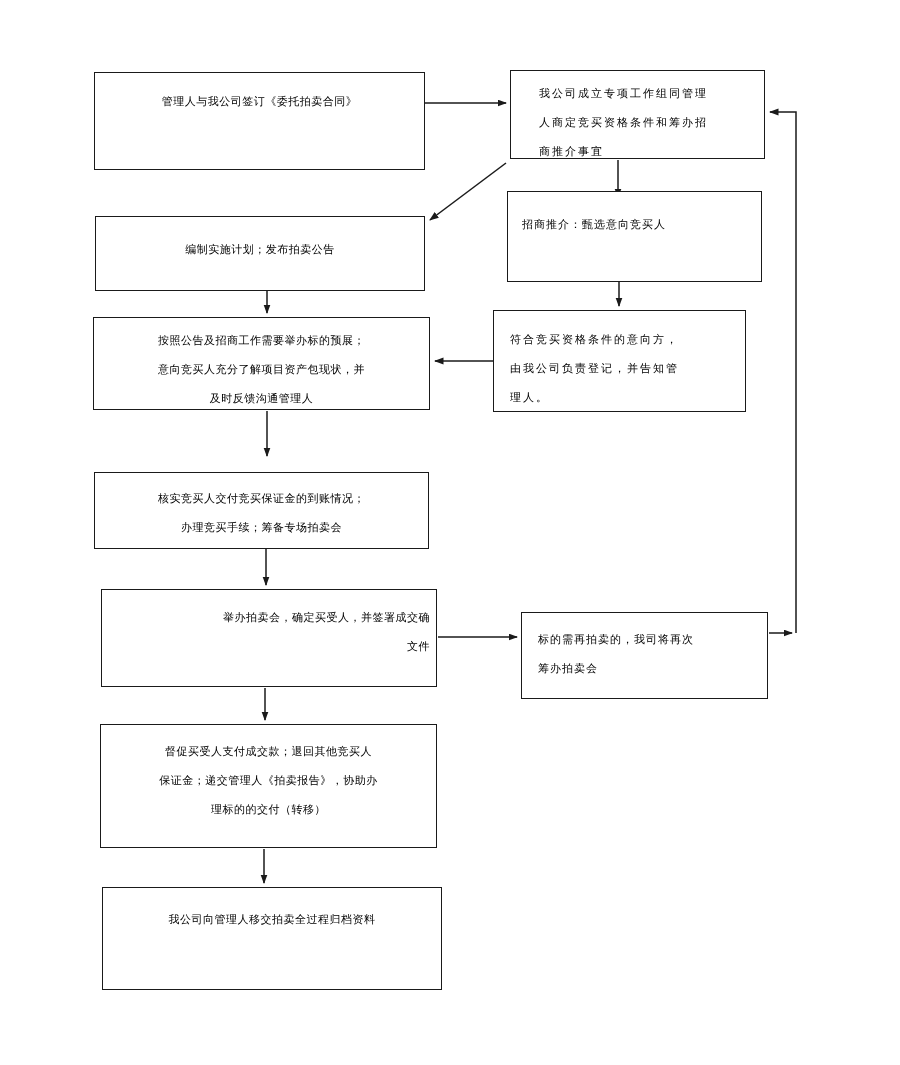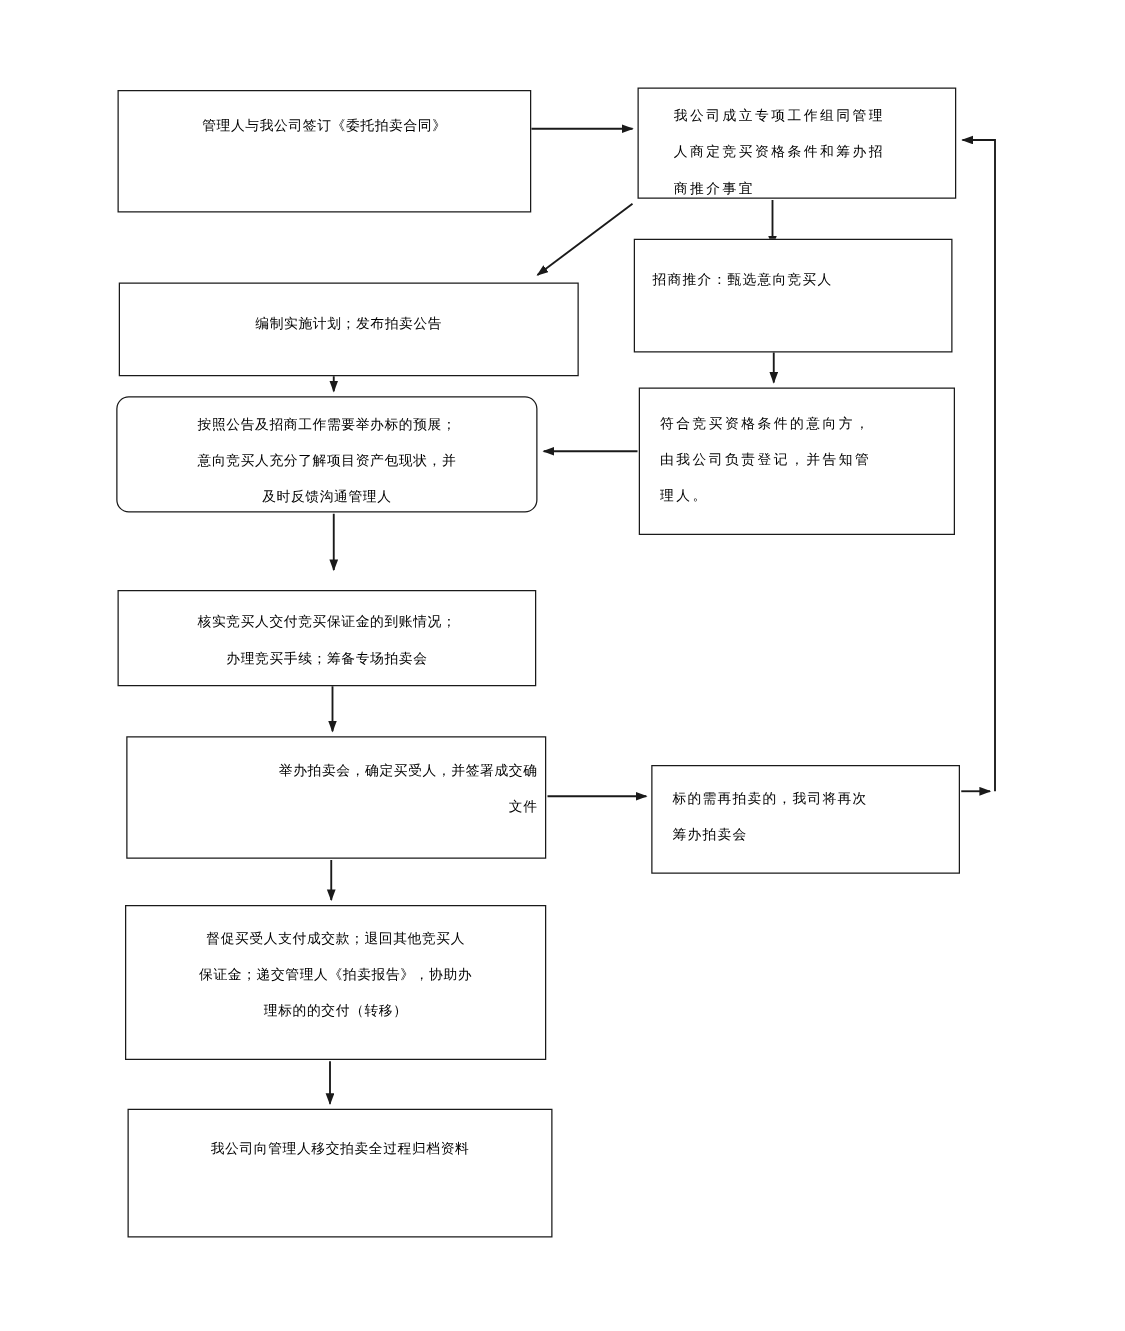--- a/index.html
+++ b/index.html
@@ -31,24 +31,24 @@
     line-height: 29px;
     white-space: pre-line;
     letter-spacing: 0.5px;
   }
   .align-center { text-align: center; }
   .align-left   { text-align: left; }
 
   
   .n1  { left: 94px;  top: 72px;  width: 331px; height: 98px;  padding: 14px 10px 0 10px; }
   .n2  { left: 510px; top: 70px;  width: 255px; height: 89px;  padding: 8px 10px 0 28px; letter-spacing: 2px; }
-  .n3  { left: 95px;  top: 226px; width: 368px; height: 75px;  padding: 18px 8px 0 8px; }
+  .n3  { left: 95px;  top: 216px; width: 330px; height: 75px;  padding: 18px 8px 0 8px; }
   .n4  { left: 507px; top: 191px; width: 255px; height: 91px;  padding: 18px 8px 0 14px; letter-spacing: 1px; }
-  .n5  { left: 93px;  top: 317px; width: 337px; height: 93px;  padding: 8px 4px 0 4px; border-radius: 10px; }
-  .n6  { left: 511px; top: 310px; width: 253px; height: 118px; padding: 14px 12px 0 16px; letter-spacing: 2px; }
+  .n5  { left: 93px;  top: 317px; width: 337px; height: 93px;  padding: 8px 4px 0 4px; }
+  .n6  { left: 493px; top: 310px; width: 253px; height: 102px; padding: 14px 12px 0 16px; letter-spacing: 2px; }
   .n7  { left: 94px;  top: 472px; width: 335px; height: 77px;  padding: 11px 6px 0 6px; font-family: Liberation Serif, serif; }
   .n8  { left: 101px; top: 589px; width: 336px; height: 98px;  padding: 13px 6px 0 6px; text-align: right; }
   .n9  { left: 521px; top: 612px; width: 247px; height: 87px;  padding: 12px 12px 0 16px; letter-spacing: 1px; }
   .n10 { left: 100px; top: 724px; width: 337px; height: 124px; padding: 12px 4px 0 4px; }
   .n11 { left: 102px; top: 887px; width: 340px; height: 103px; padding: 17px 8px 0 8px; }
 
   .edge {
     stroke: #1a1a1a;
     stroke-width: 1.5;
     fill: none;

